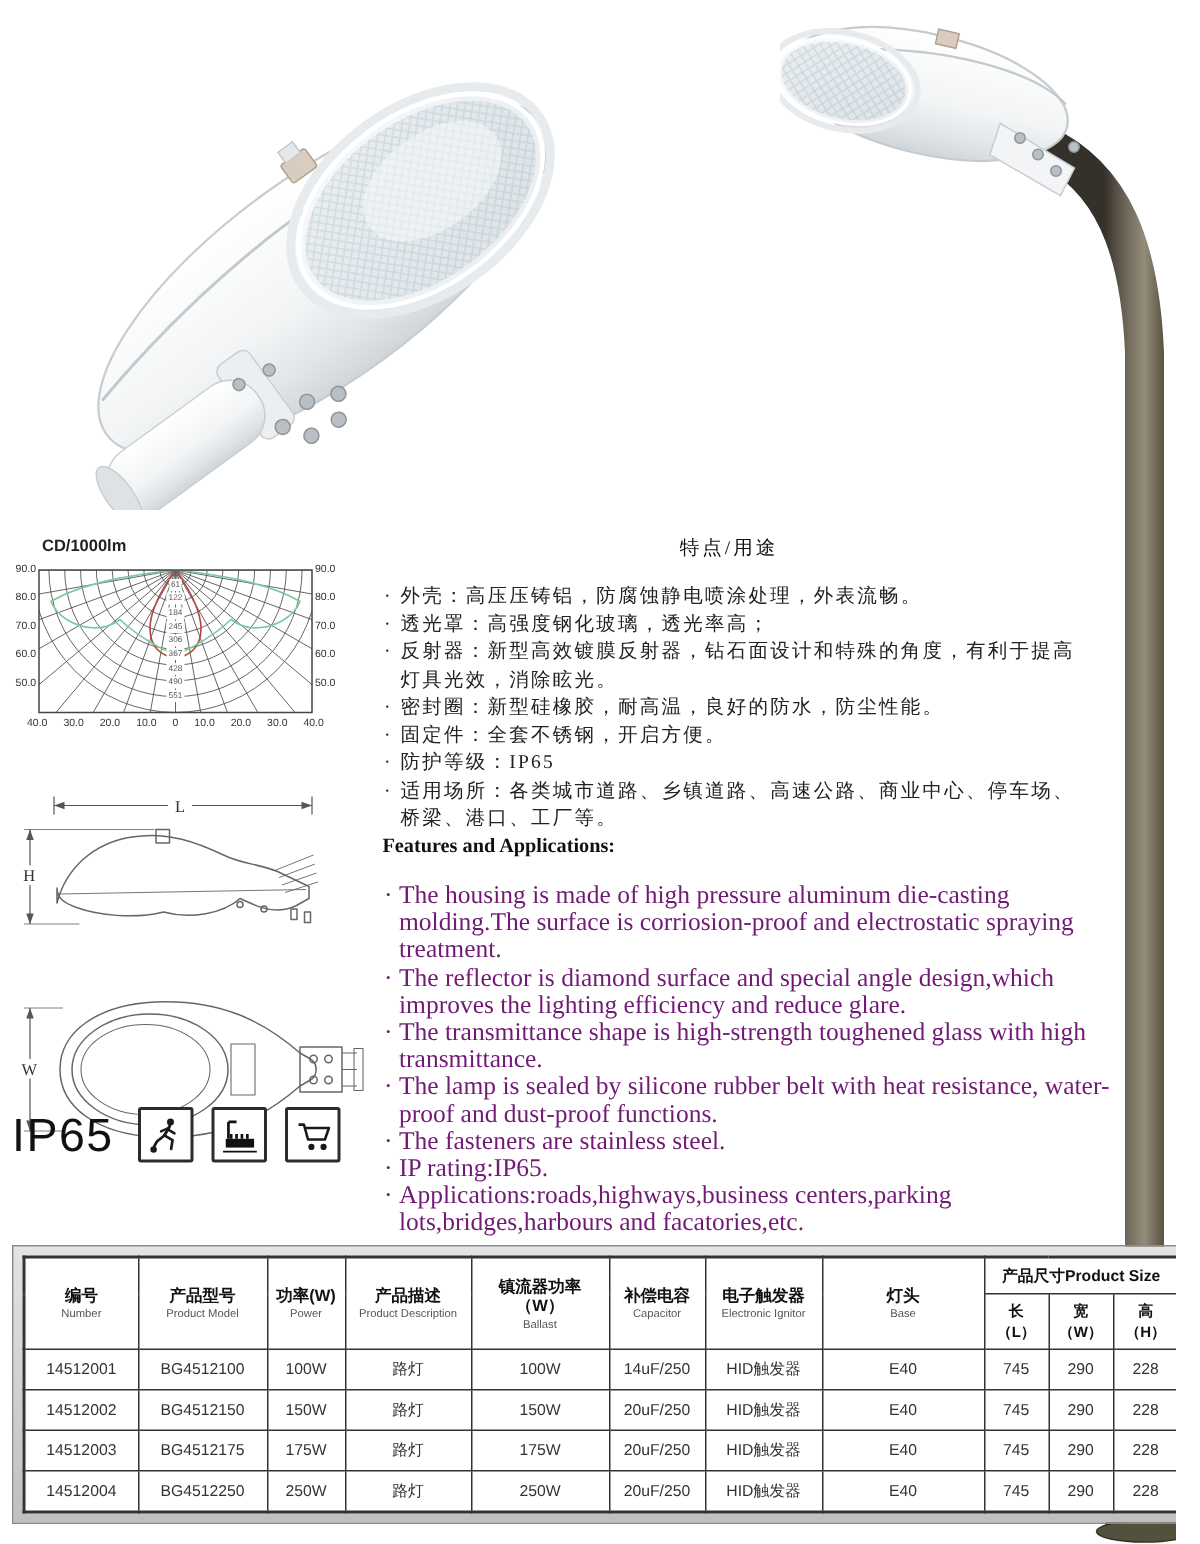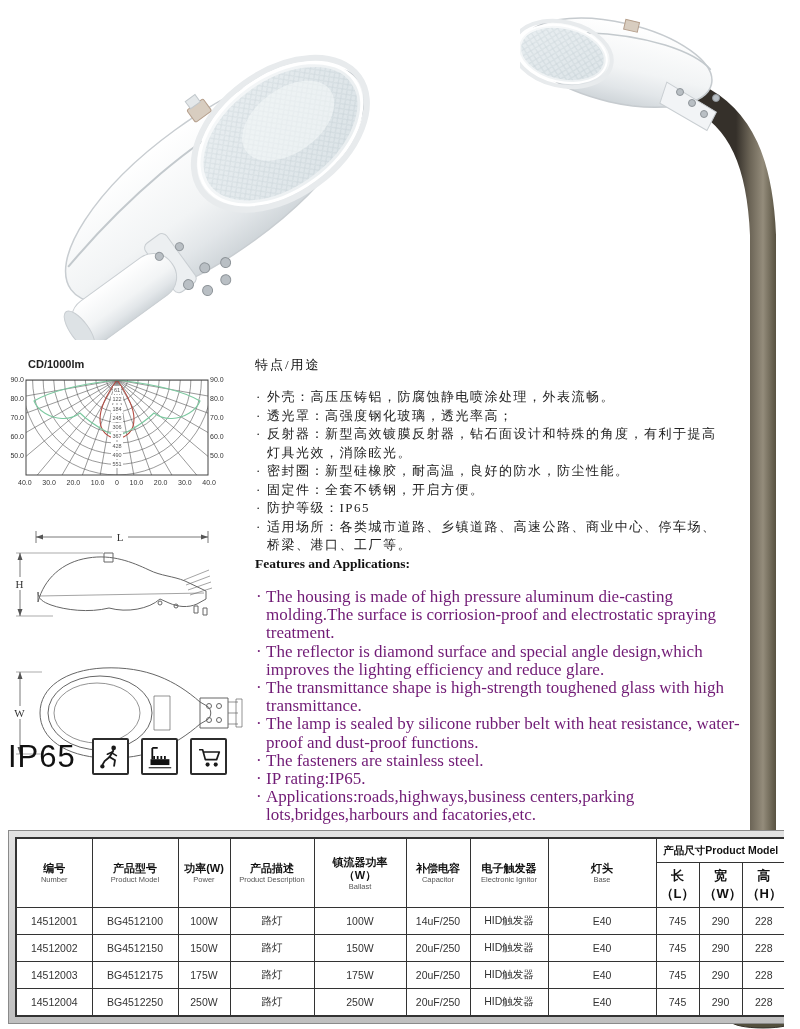--- a/index.html
+++ b/index.html
@@ -17,21 +17,21 @@
   #chart svg.chart-plot{position:absolute;left:0;top:16px;}
   .cticks{position:absolute;display:flex;color:#333;font-size:7px;line-height:8px;}
   .cticks.left{left:0;top:18px;width:18px;height:84px;flex-direction:column;justify-content:space-between;align-items:flex-end;}
   .cticks.right{left:204px;top:18px;width:20px;height:84px;flex-direction:column;justify-content:space-between;align-items:flex-start;}
   .cticks.bottom{left:12px;top:121px;width:198px;flex-direction:row;justify-content:space-between;}
   .cticks.radial{left:101px;top:28px;width:20px;height:82px;flex-direction:column;justify-content:space-between;align-items:center;font-size:5.5px;color:#555;}
   .cticks.radial span{background:#fff;padding:0 1px;}
 
   
   #features-cn{position:absolute;left:255px;top:356px;width:462px;z-index:1;}
-  #features-cn .cn-heading{font-size:13px;letter-spacing:2px;margin:0 0 14px 0;color:#111;}
+  #features-cn .cn-heading{font-size:13px;letter-spacing:2px;margin:0 0 14px 0;color:#111;text-align:center;}
   #features-cn ul,#features-en ul{list-style:none;margin:0;padding:0;}
   #features-cn li{position:relative;padding-left:12px;font-size:13px;letter-spacing:1.5px;line-height:18.5px;color:#222;}
   #features-cn li::before{content:"·";position:absolute;left:1px;}
 
   
   #drawing-side{position:absolute;left:8px;top:524px;z-index:1;}
   #drawing-top{position:absolute;left:8px;top:650px;z-index:1;}
   .dimtext{font-family:"Liberation Serif", serif;font-size:11px;fill:#333;}
 
   
@@ -47,21 +47,21 @@
                display:flex;align-items:center;justify-content:center;background:#fff;}
 
   
   #spec-table-wrap{position:absolute;left:8px;top:830px;width:770px;z-index:2;
       background:linear-gradient(180deg,#e3e3e3,#bfbfbf);border:1px solid #8a8a8a;padding:6px;}
   #spec-table-wrap table{width:100%;border-collapse:collapse;table-layout:fixed;background:#fff;
       font-family:"Liberation Sans", sans-serif;border:2px solid #333;}
   #spec-table-wrap th,#spec-table-wrap td{border:1px solid #333;text-align:center;vertical-align:middle;padding:4px;}
   .hcn{font-size:11px;font-weight:bold;color:#111;line-height:13px;}
   .hen{font-size:7.5px;font-weight:normal;color:#555;line-height:9px;}
-  tr.sub th{font-size:13px;font-weight:bold;height:15px;color:#111;}
+  tr.sub th{font-size:10px;font-weight:bold;height:15px;color:#111;}
   th.size-th{font-size:10.5px;font-weight:bold;height:15px;color:#111;}
   tbody td{font-size:10.5px;color:#333;height:18px;}
 </style>
 </head>
 <body>
 
 <div class="page">
 
   <svg id="photo-main" width="430" height="340" viewBox="0 0 430 340">
     <defs>
@@ -365,21 +365,21 @@
             <div class="hen">Capacitor</div>
             </th>
           <th rowspan="2">
             <div class="hcn">电子触发器</div>
             <div class="hen">Electronic Ignitor</div>
             </th>
           <th rowspan="2">
             <div class="hcn">灯头</div>
             <div class="hen">Base</div>
             </th>
-          <th colspan="3" class="size-th">产品尺寸Product Model</th>
+          <th colspan="3" class="size-th">产品尺寸Product Size</th>
         </tr>
         <tr class="sub">
           <th>长（L）</th>
           <th>宽（W）</th>
           <th>高（H）</th>
         </tr>
       </thead>
       <tbody>
           <tr>
             <td>14512001</td>

